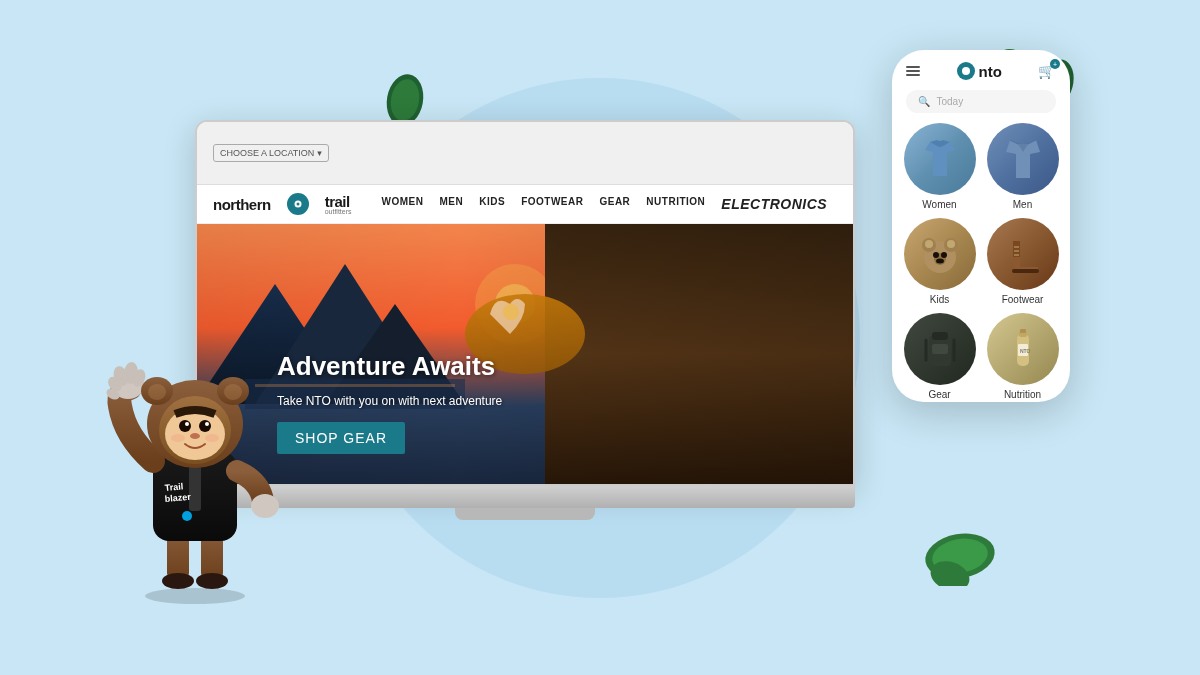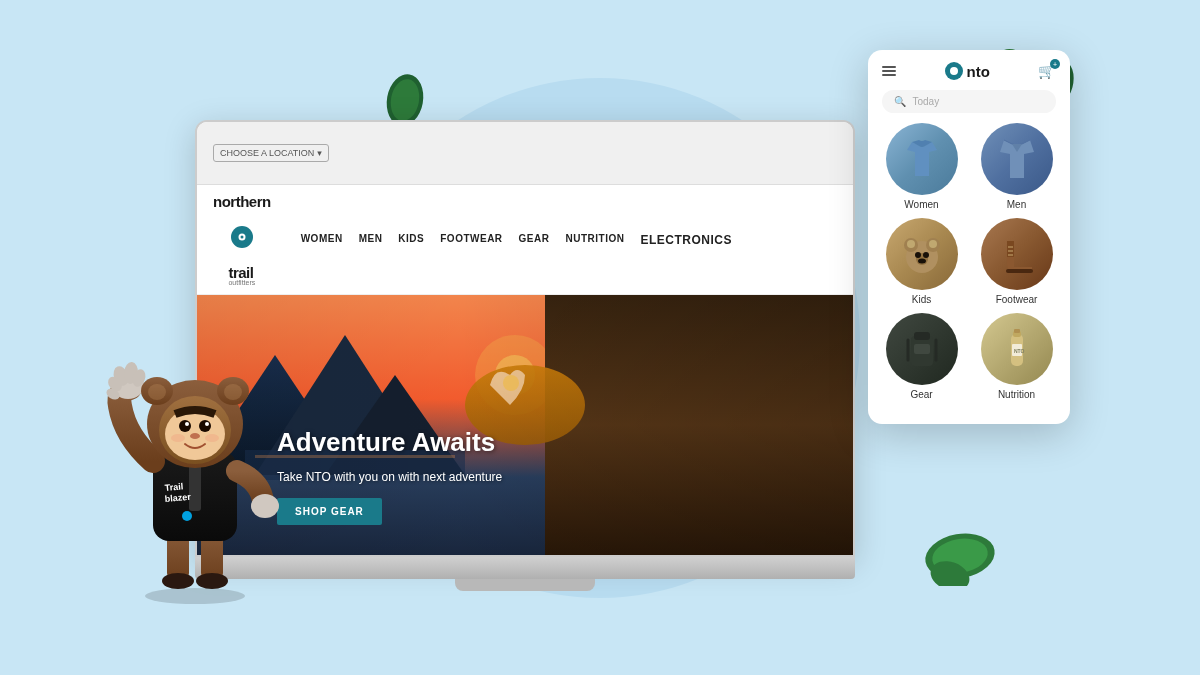--- a/index.html
+++ b/index.html
@@ -110,21 +110,20 @@
     }
 
     .nto-logo {
       display: flex;
       align-items: center;
       gap: 16px;
       font-size: 16px;
       font-weight: 700;
       color: #1a1a1a;
       white-space: nowrap;
-      flex-direction: column;
     }
 
     .nto-logo-icon {
       width: 22px;
       height: 22px;
       background: #1a7a8a;
       border-radius: 50%;
       display: flex;
       align-items: center;
       justify-content: center;
@@ -180,40 +179,40 @@
       font-size: 12px;
       text-shadow: 1px 1px 3px rgba(0,0,0,0.5);
       margin-bottom: 14px;
     }
 
     .hero-btn {
       background: #1a7a8a;
       color: white;
       border: none;
       padding: 8px 18px;
-      font-size: 10px;
-      font-weight: 700;
+      font-size: 14px;
+      font-weight: 400;
       letter-spacing: 1px;
       cursor: pointer;
       border-radius: 2px;
       display: inline-block;
     }
 
     
     .mobile-app {
       position: absolute;
       right: 130px;
       top: 50px;
-      width: 202px;
+      width: 178px;
       background: white;
-      border-radius: 14px;
+      border-radius: 32px;
       box-shadow: 0 10px 40px rgba(0,0,0,0.2);
       z-index: 5;
       overflow: hidden;
-      padding-bottom: 24px;
+      padding-bottom: 2px;
     }
 
     .mobile-header {
       display: flex;
       align-items: center;
       justify-content: space-between;
       padding: 12px 14px 6px;
     }
 
     .mobile-logo {
@@ -379,21 +378,21 @@
           <div class="nto-logo-sub">outfitters</div>
         </div>
       </div>
       <nav class="nto-nav">
         <a style="text-decoration:none; color:#222; font-size:10px; font-weight:700;">WOMEN</a>
         <a style="text-decoration:none; color:#222; font-size:10px; font-weight:700;">MEN</a>
         <a style="text-decoration:none; color:#222; font-size:10px; font-weight:700;">KIDS</a>
         <a style="text-decoration:none; color:#222; font-size:10px; font-weight:700;">FOOTWEAR</a>
         <a style="text-decoration:none; color:#222; font-size:10px; font-weight:700;">GEAR</a>
         <a style="text-decoration:none; color:#222; font-size:10px; font-weight:700;">NUTRITION</a>
-        <a style="text-decoration:none; color:#222; font-size:12px; font-weight:700;">ELECTRONICS</a>
+        <a style="text-decoration:none; color:#222; font-size:14px; font-weight:700;font-style:italic;">ELECTRONICS</a>
       </nav>
     </div>
 
     <div class="nto-hero">
 
       <svg style="position:absolute;inset:0;width:100%;height:100%;" viewBox="0 0 660 260" preserveAspectRatio="xMidYMid slice">
 
         <defs>
           <linearGradient id="skyGrad" x1="0" y1="0" x2="0" y2="1">
             <stop offset="0%" stop-color="#ff8c50"></stop>

